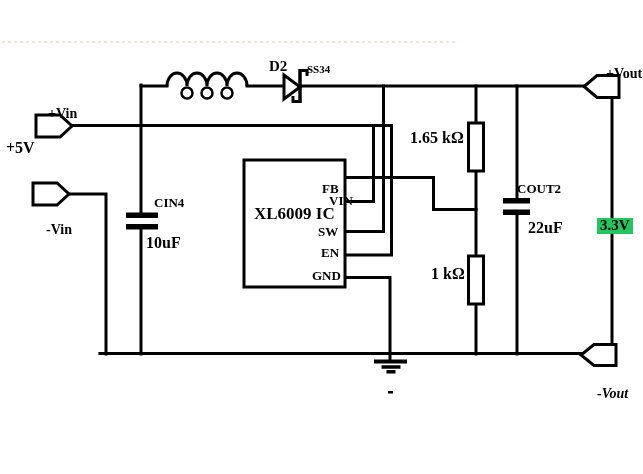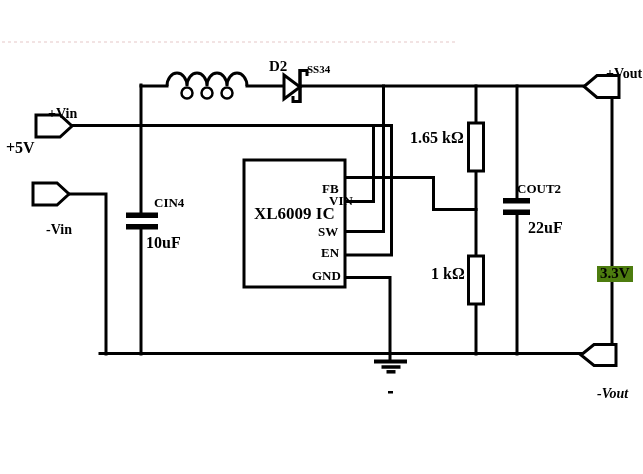--- a/index.html
+++ b/index.html
@@ -15,21 +15,21 @@
     position:absolute;
     color:#000;
     font-weight:bold;
     white-space:nowrap;
     line-height:1.05;
   }
   .pin{font-size:13px;}
   .refsm{font-size:13px;}
   .val{font-size:16px;}
   .term{font-size:14px;margin-top:12px;}
-  .onwire{background:#4d7c0f;padding:0 3px;margin-top:48px;}
+  .onwire{background:#22c55e;padding:0 3px;}
 </style>
 </head>
 <body>
 
 <div id="stage">
 
   <svg id="wiring" width="643" height="474" viewBox="0 0 643 474">
 
     <line x1="2" y1="42" x2="458" y2="42" stroke="#e3c6c6" stroke-width="1.5" stroke-dasharray="3 3" opacity="0.65"></line>
 

